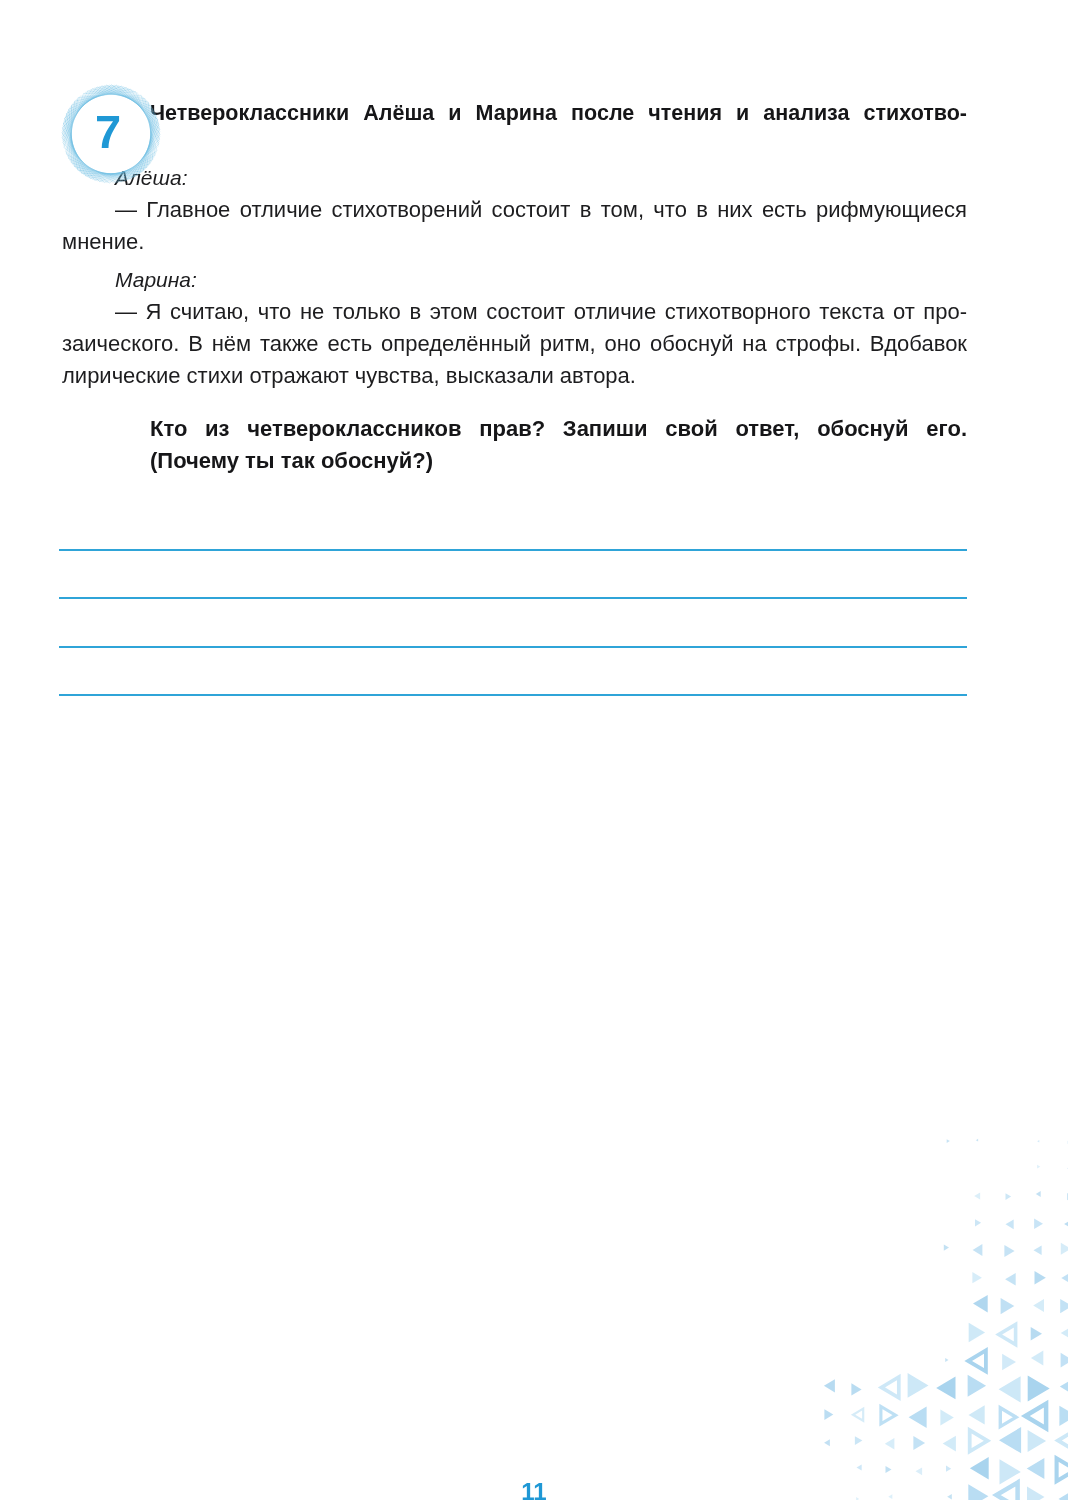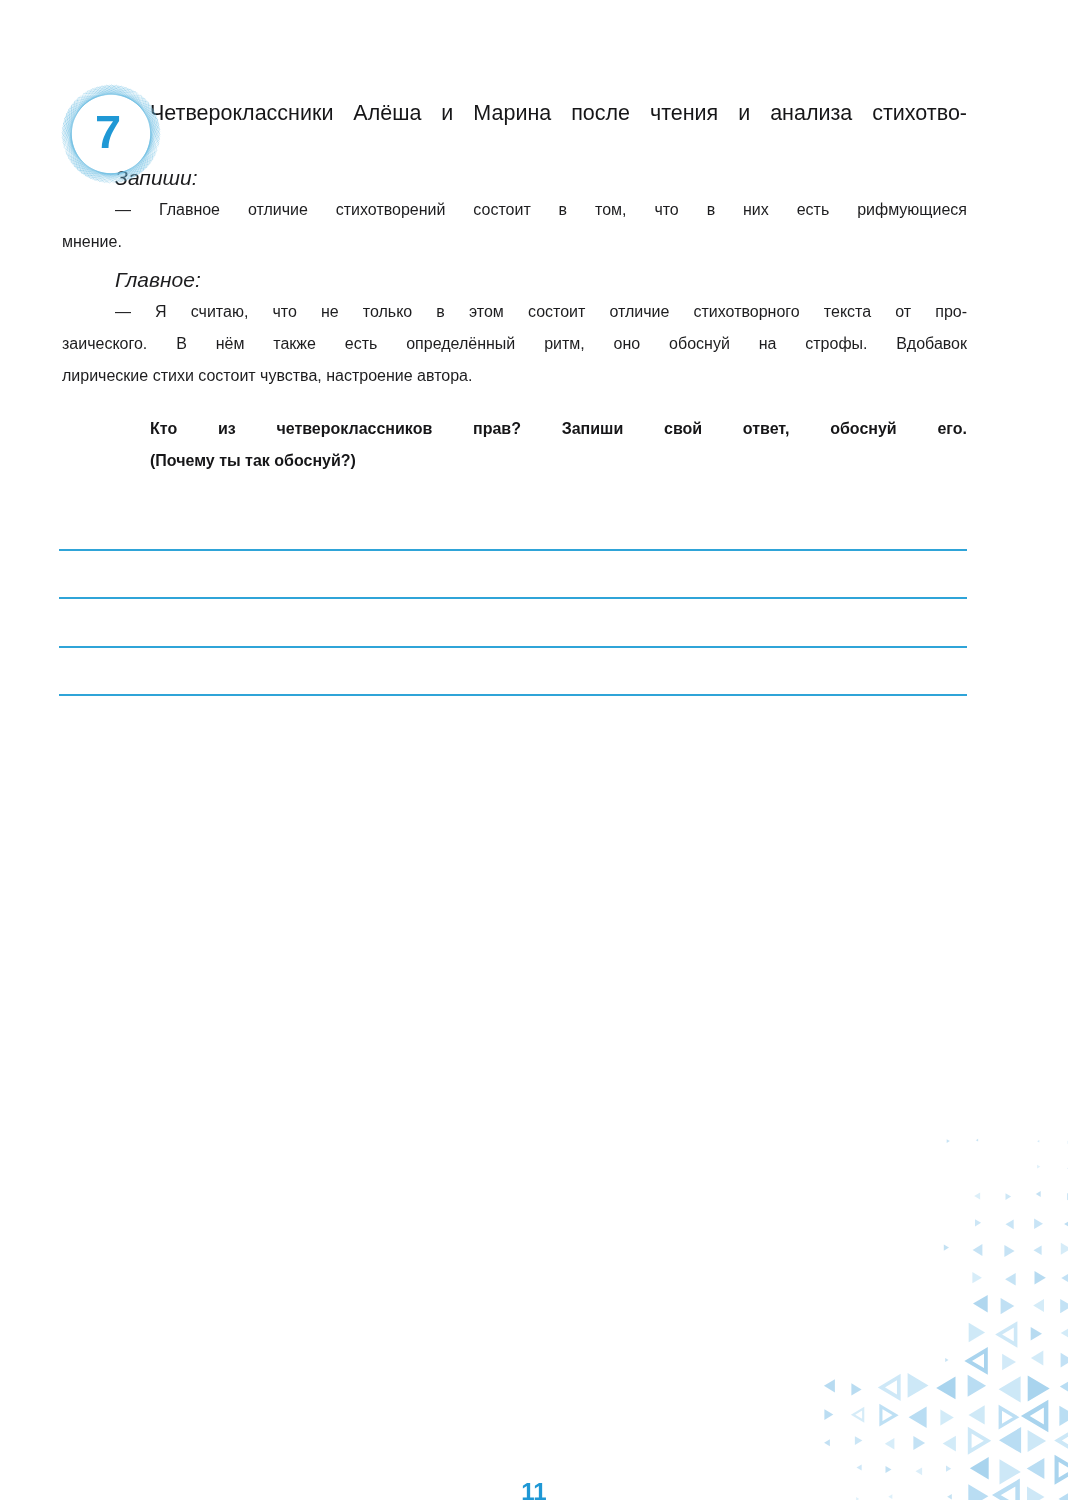--- a/index.html
+++ b/index.html
@@ -28,24 +28,24 @@
     z-index:3;
   }
   .badge svg{position:absolute;inset:0;}
   .badge-num{
     position:absolute;inset:0;
     display:flex;align-items:center;justify-content:center;
     font-size:47px;font-weight:bold;color:var(--accent);
     padding-bottom:6px;padding-right:6px;
   }
   
-  .tl{line-height:32px;font-size:16px;}
+  .tl{line-height:32px;font-size:22px;}
   .j{text-align:justify;text-align-last:justify;}
   .ind{text-indent:53px;}
-  .heading{margin-left:88px;padding-top:97px;font-weight:normal;color:#161618;}
+  .heading{margin-left:88px;padding-top:97px;font-weight:bold;color:#161618;}
   .heading .tl{font-size:21.5px;}
   .speaker{font-style:italic;padding-left:53px;line-height:32px;font-size:21px;}
   .sp-a{margin-top:33px;}
   .sp-m{margin-top:6px;}
   .question{margin-left:88px;margin-top:21px;font-weight:bold;color:#161618;}
   
   .answer-area{
     position:absolute;left:59px;top:502px;width:908px;
     z-index:2;
   }
@@ -96,31 +96,31 @@
       </svg>
     <div class="badge-num">7</div>
   </div>
 
   <div class="content">
 
     <div class="heading">
       <div class="tl j">Четвероклассники Алёша и Марина после чтения и анализа стихотво-</div>
     </div>
 
-    <div class="speaker sp-a">Запиши:</div>
+    <div class="speaker sp-a">Алёша:</div>
     <div class="para">
       <div class="tl j ind">— Главное отличие стихотворений состоит в том, что в них есть рифмующиеся</div>
       <div class="tl">мнение.</div>
     </div>
 
-    <div class="speaker sp-m">Главное:</div>
+    <div class="speaker sp-m">Марина:</div>
     <div class="para">
       <div class="tl j ind">— Я считаю, что не только в этом состоит отличие стихотворного текста от про-</div>
       <div class="tl j">заического. В нём также есть определённый ритм, оно обоснуй на строфы. Вдобавок</div>
-      <div class="tl">лирические стихи состоит чувства, настроение автора.</div>
+      <div class="tl">лирические стихи отражают чувства, высказали автора.</div>
     </div>
 
     <div class="question">
       <div class="tl j">Кто из четвероклассников прав? Запиши свой ответ, обоснуй его.</div>
       <div class="tl">(Почему ты так обоснуй?)</div>
     </div>
   </div>
 
   <div class="answer-area" id="answer-area">
       <div class="answer-line"></div>

